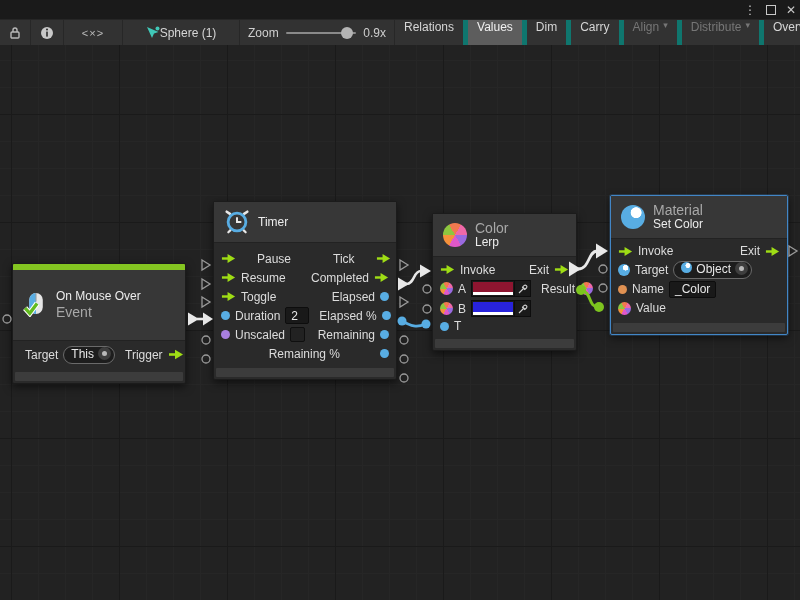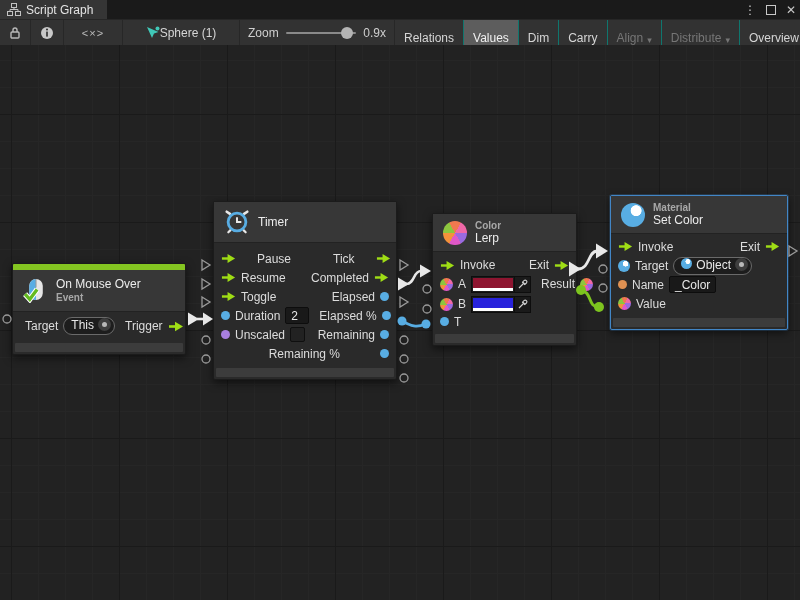--- a/index.html
+++ b/index.html
@@ -23,21 +23,21 @@
   .tseg.icon-seg{padding:0 9px;}
   .code-label{color:#bdbdbd;font-size:11px;letter-spacing:1px;}
   .sel-seg{padding:0 12px;min-width:92px;}
   .sel-label{color:#d6d6d6;}
   .zoom-seg{gap:7px;flex:0 0 auto;width:138px;border-right:1px solid #272727;}
   .zoom-label{color:#cfcfcf;}
   .slider-track{position:relative;width:78px;height:2px;background:#8a8a8a;border-radius:1px;}
   .slider-handle{position:absolute;top:-5px;left:78%;width:12px;height:12px;border-radius:50%;background:#b4b4b4;}
   .zoom-value{color:#cfcfcf;}
   .btn-group{display:flex;align-items:stretch;flex:1 1 auto;}
-  .tbtn{display:flex;align-items:flex-end;gap:4px;padding:0 9px;border-right:1px solid #0f766e;color:#d6d6d6;white-space:nowrap;}
+  .tbtn{display:flex;align-items:flex-start;gap:4px;padding:0 9px;border-right:5px solid #0f766e;color:#d6d6d6;white-space:nowrap;}
   .tbtn.active{background:#5d5d5d;color:#f0f0f0;}
   .tbtn.disabled{color:#767676;}
   .tbtn .drop{font-size:9px;color:#767676;}
 
   
   .canvas{position:relative;flex:1 1 auto;overflow:hidden;background-color:#222222;
     background-image:
       linear-gradient(#1a1a1a 1px, transparent 1px),
       linear-gradient(90deg,#1a1a1a 1px, transparent 1px),
       linear-gradient(#262626 1px, transparent 1px),
@@ -45,21 +45,21 @@
     background-size:108px 108px,108px 108px,27px 27px,27px 27px;
     background-position:0 69px,11px 0,0 15px,11px 0;}
 
   
   .node{position:absolute;background:#2a2a2a;border:1px solid #1b1b1b;border-radius:2px;
         box-shadow:0 3px 8px rgba(0,0,0,.55);z-index:2;}
   .node.selected{border:1px solid #4286c6;box-shadow:0 0 0 1px rgba(66,134,198,.25),0 3px 8px rgba(0,0,0,.55);}
   .accent{height:6px;background:#84c521;border-radius:1px 1px 0 0;}
   .node-header{background:#373737;display:flex;align-items:center;gap:8px;padding:5px 10px;border-bottom:1px solid #222;}
   .hdr-text{display:flex;flex-direction:column;line-height:1.15;}
-  .hdr-cat{font-size:10px;color:#a8a8a8;font-weight:bold;}
+  .hdr-cat{font-size:14px;color:#a8a8a8;}
   .hdr-title{font-size:12px;color:#ececec;}
   .node-rows{padding:4px 0 2px 0;}
   .row{display:flex;align-items:center;gap:5px;padding:0 7px;}
   .lbl{color:#dcdcdc;white-space:nowrap;}
   .spacer{flex:1 1 auto;}
   .node-footer{height:9px;background:#3c3c3c;margin:3px 2px 2px 2px;border-radius:1px;}
 
   
   .dot{width:9px;height:9px;border-radius:50%;display:inline-block;flex:0 0 auto;}
   .dot.blue{background:#58ade3;}
@@ -90,29 +90,20 @@
   
   .wires{position:absolute;inset:0;z-index:5;pointer-events:none;}
   .wires *{pointer-events:auto;}
 </style>
 </head>
 <body>
 
 <div class="app">
 
   <div class="titlebar">
-    <div class="tab">
-      <svg width="14" height="13" viewBox="0 0 14 13">
-        <rect x="4.5" y="0.5" width="5" height="4" fill="none" stroke="#c2c2c2"></rect>
-        <rect x="0.5" y="8.5" width="5" height="4" fill="none" stroke="#c2c2c2"></rect>
-        <rect x="8.5" y="8.5" width="5" height="4" fill="none" stroke="#c2c2c2"></rect>
-        <path d="M7,4.5 V6.5 M3,8.5 V6.5 H11 V8.5" fill="none" stroke="#c2c2c2"></path>
-      </svg>
-      <span class="tab-title">Script Graph</span>
-    </div>
     <div class="win-controls">
       <span class="menu-dots">⋮</span>
       <span class="maxbox"></span>
       <span class="closex">✕</span>
     </div>
   </div>
 
   <div class="toolbar">
     <div class="tseg icon-seg">
       <svg width="12" height="13" viewBox="0 0 12 13">
@@ -169,21 +160,21 @@
           <span>Overview</span>
         </div>
 
     </div>
   </div>
 
   <div class="canvas">
 
     <div class="node" style="left:12px;top:218px;width:172px;">
       <div class="accent"></div>
-      <div class="node-header" style="padding:8px 10px;">
+      <div class="node-header" style="padding:20px 10px;">
         <svg width="25" height="25" viewBox="0 0 24 24">
           <rect x="6" y="1" width="13" height="20" rx="6.5" fill="#e6e6e6"></rect>
           <path d="M12.5 1 h-0.5 a6.5,6.5 0 0 0 -6,6.5 v7 a6.5,6.5 0 0 0 6,6.5 h0.5 Z" fill="#58ade3"></path>
           <line x1="12.5" y1="1" x2="12.5" y2="9" stroke="#9a9a9a"></line>
           <path d="M2,15.5 l4.5,5 7,-9.5" stroke="#ffffff" stroke-width="5.2" fill="none"></path>
           <path d="M2,15.5 l4.5,5 7,-9.5" stroke="#63bb1f" stroke-width="3.2" fill="none"></path>
         </svg>
         <div class="hdr-text">
           <span class="hdr-title">On Mouse Over</span>
           <span class="hdr-cat">Event</span>

